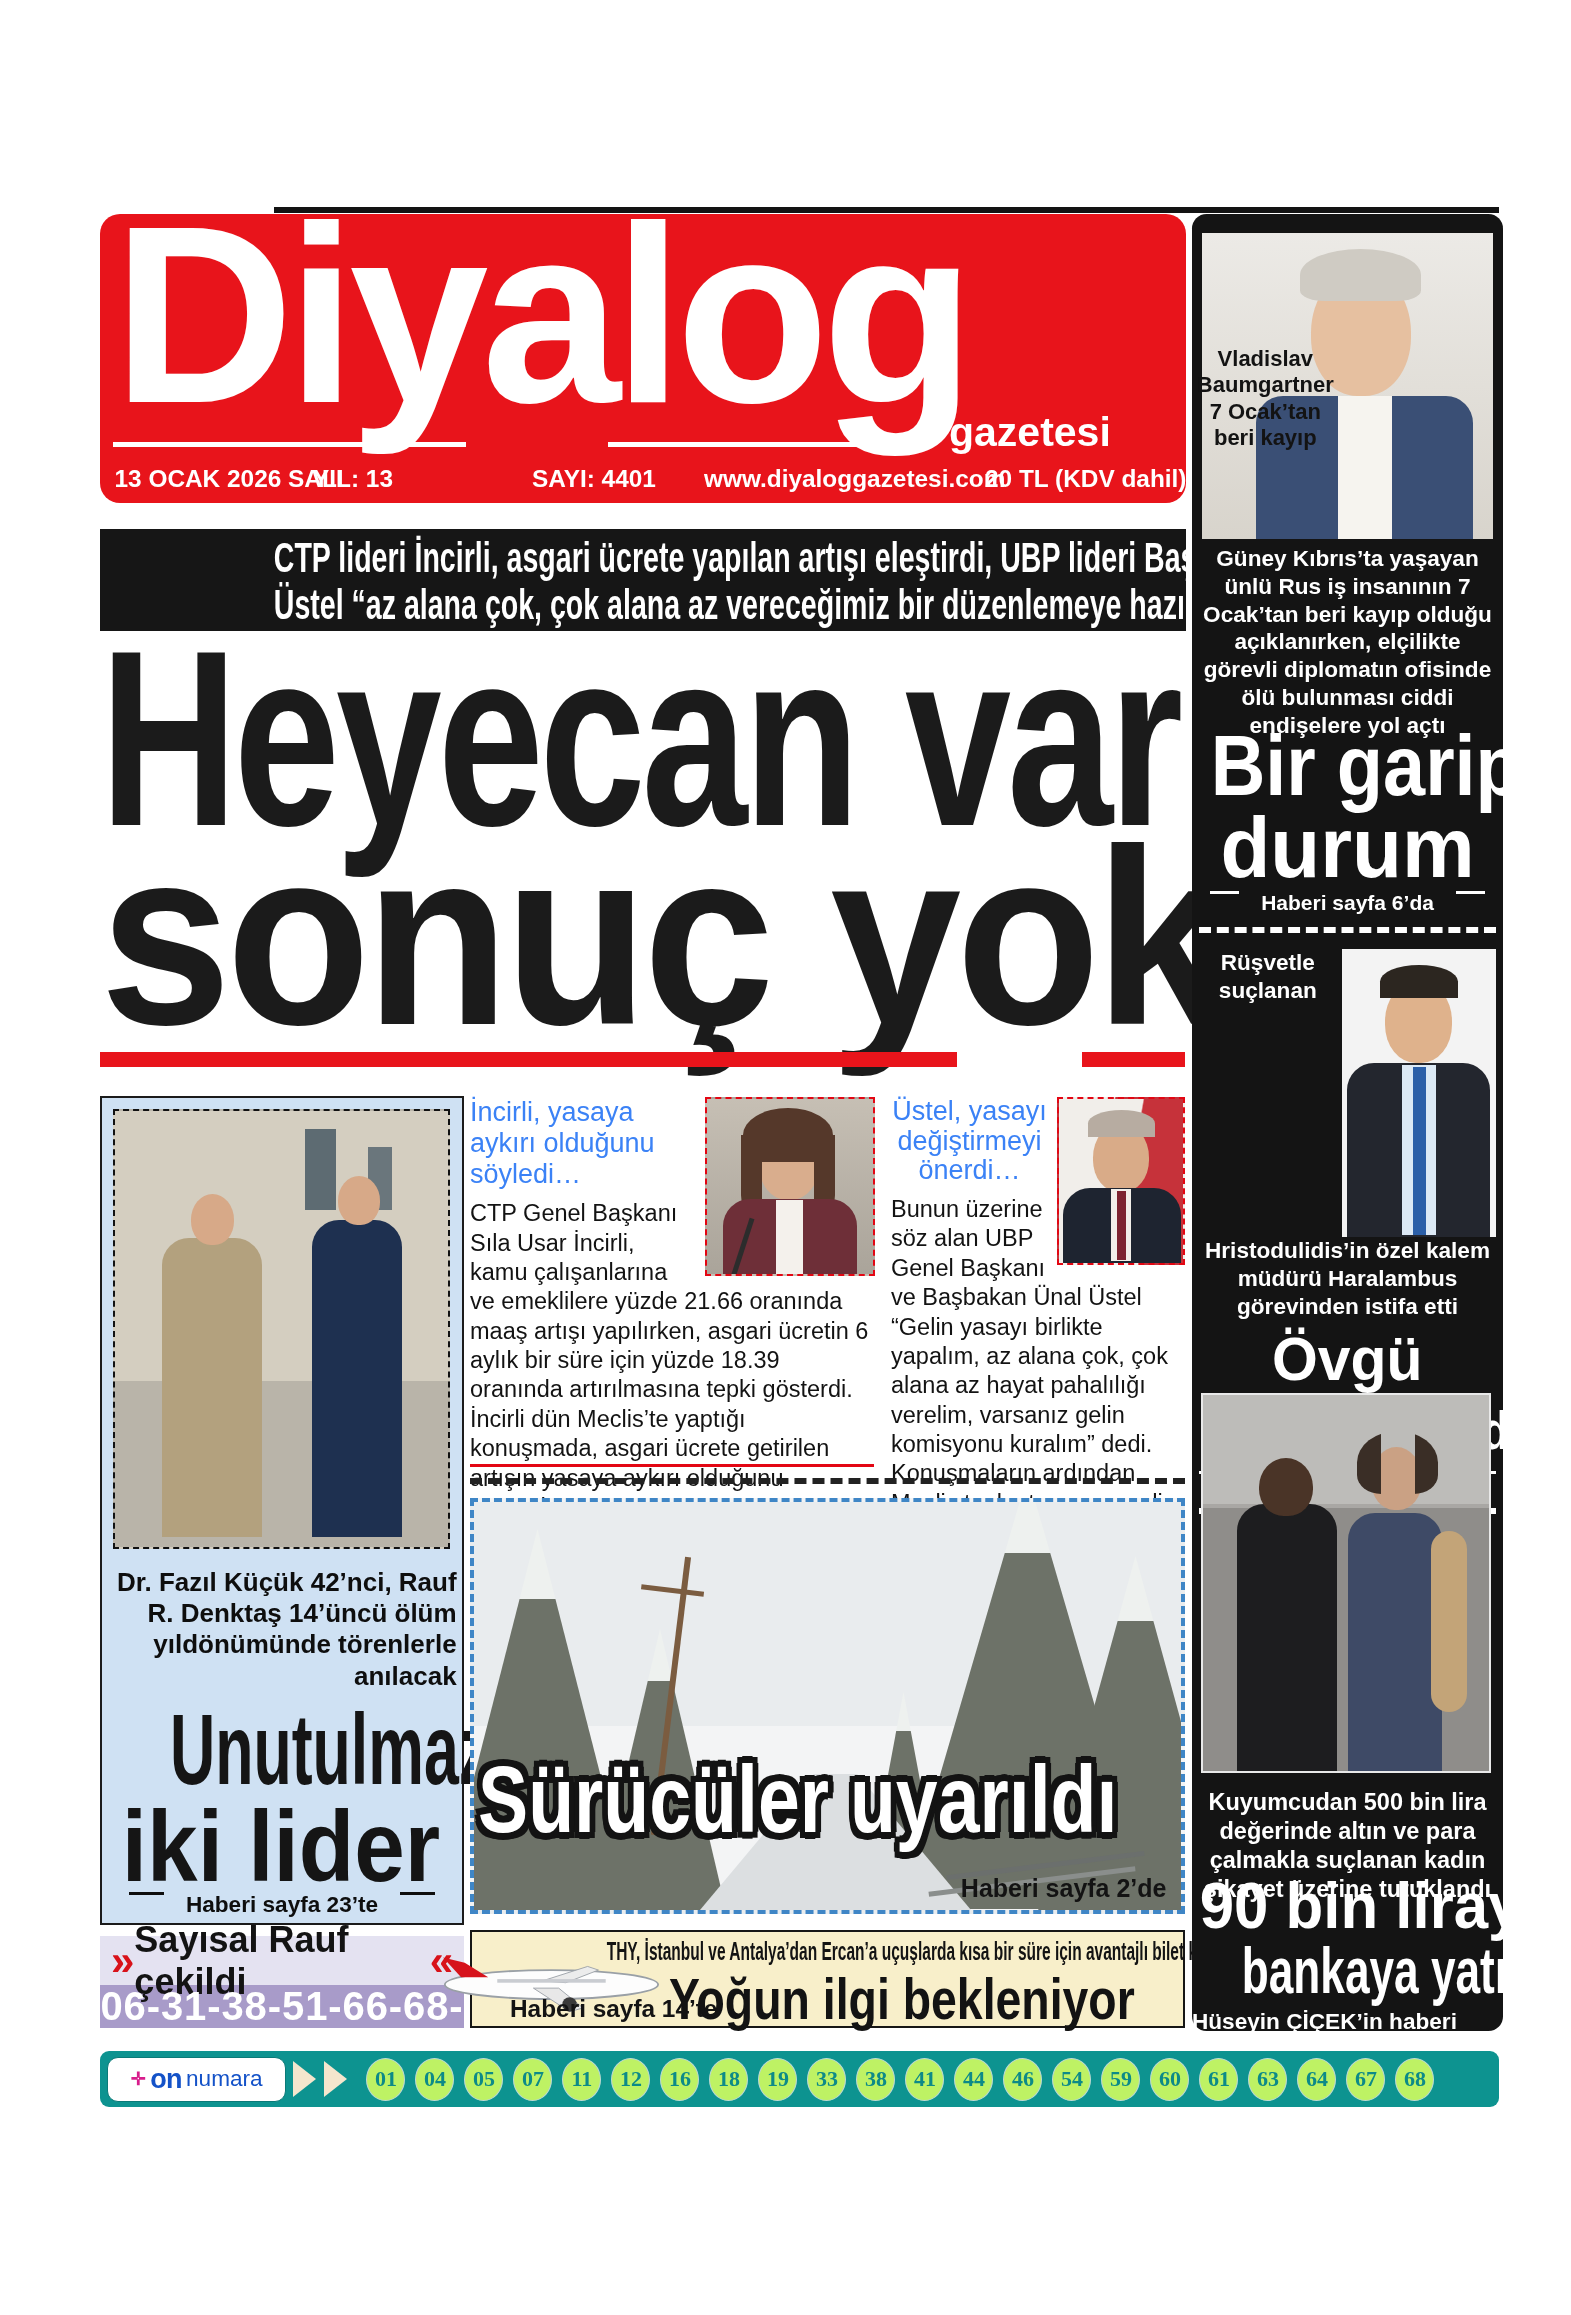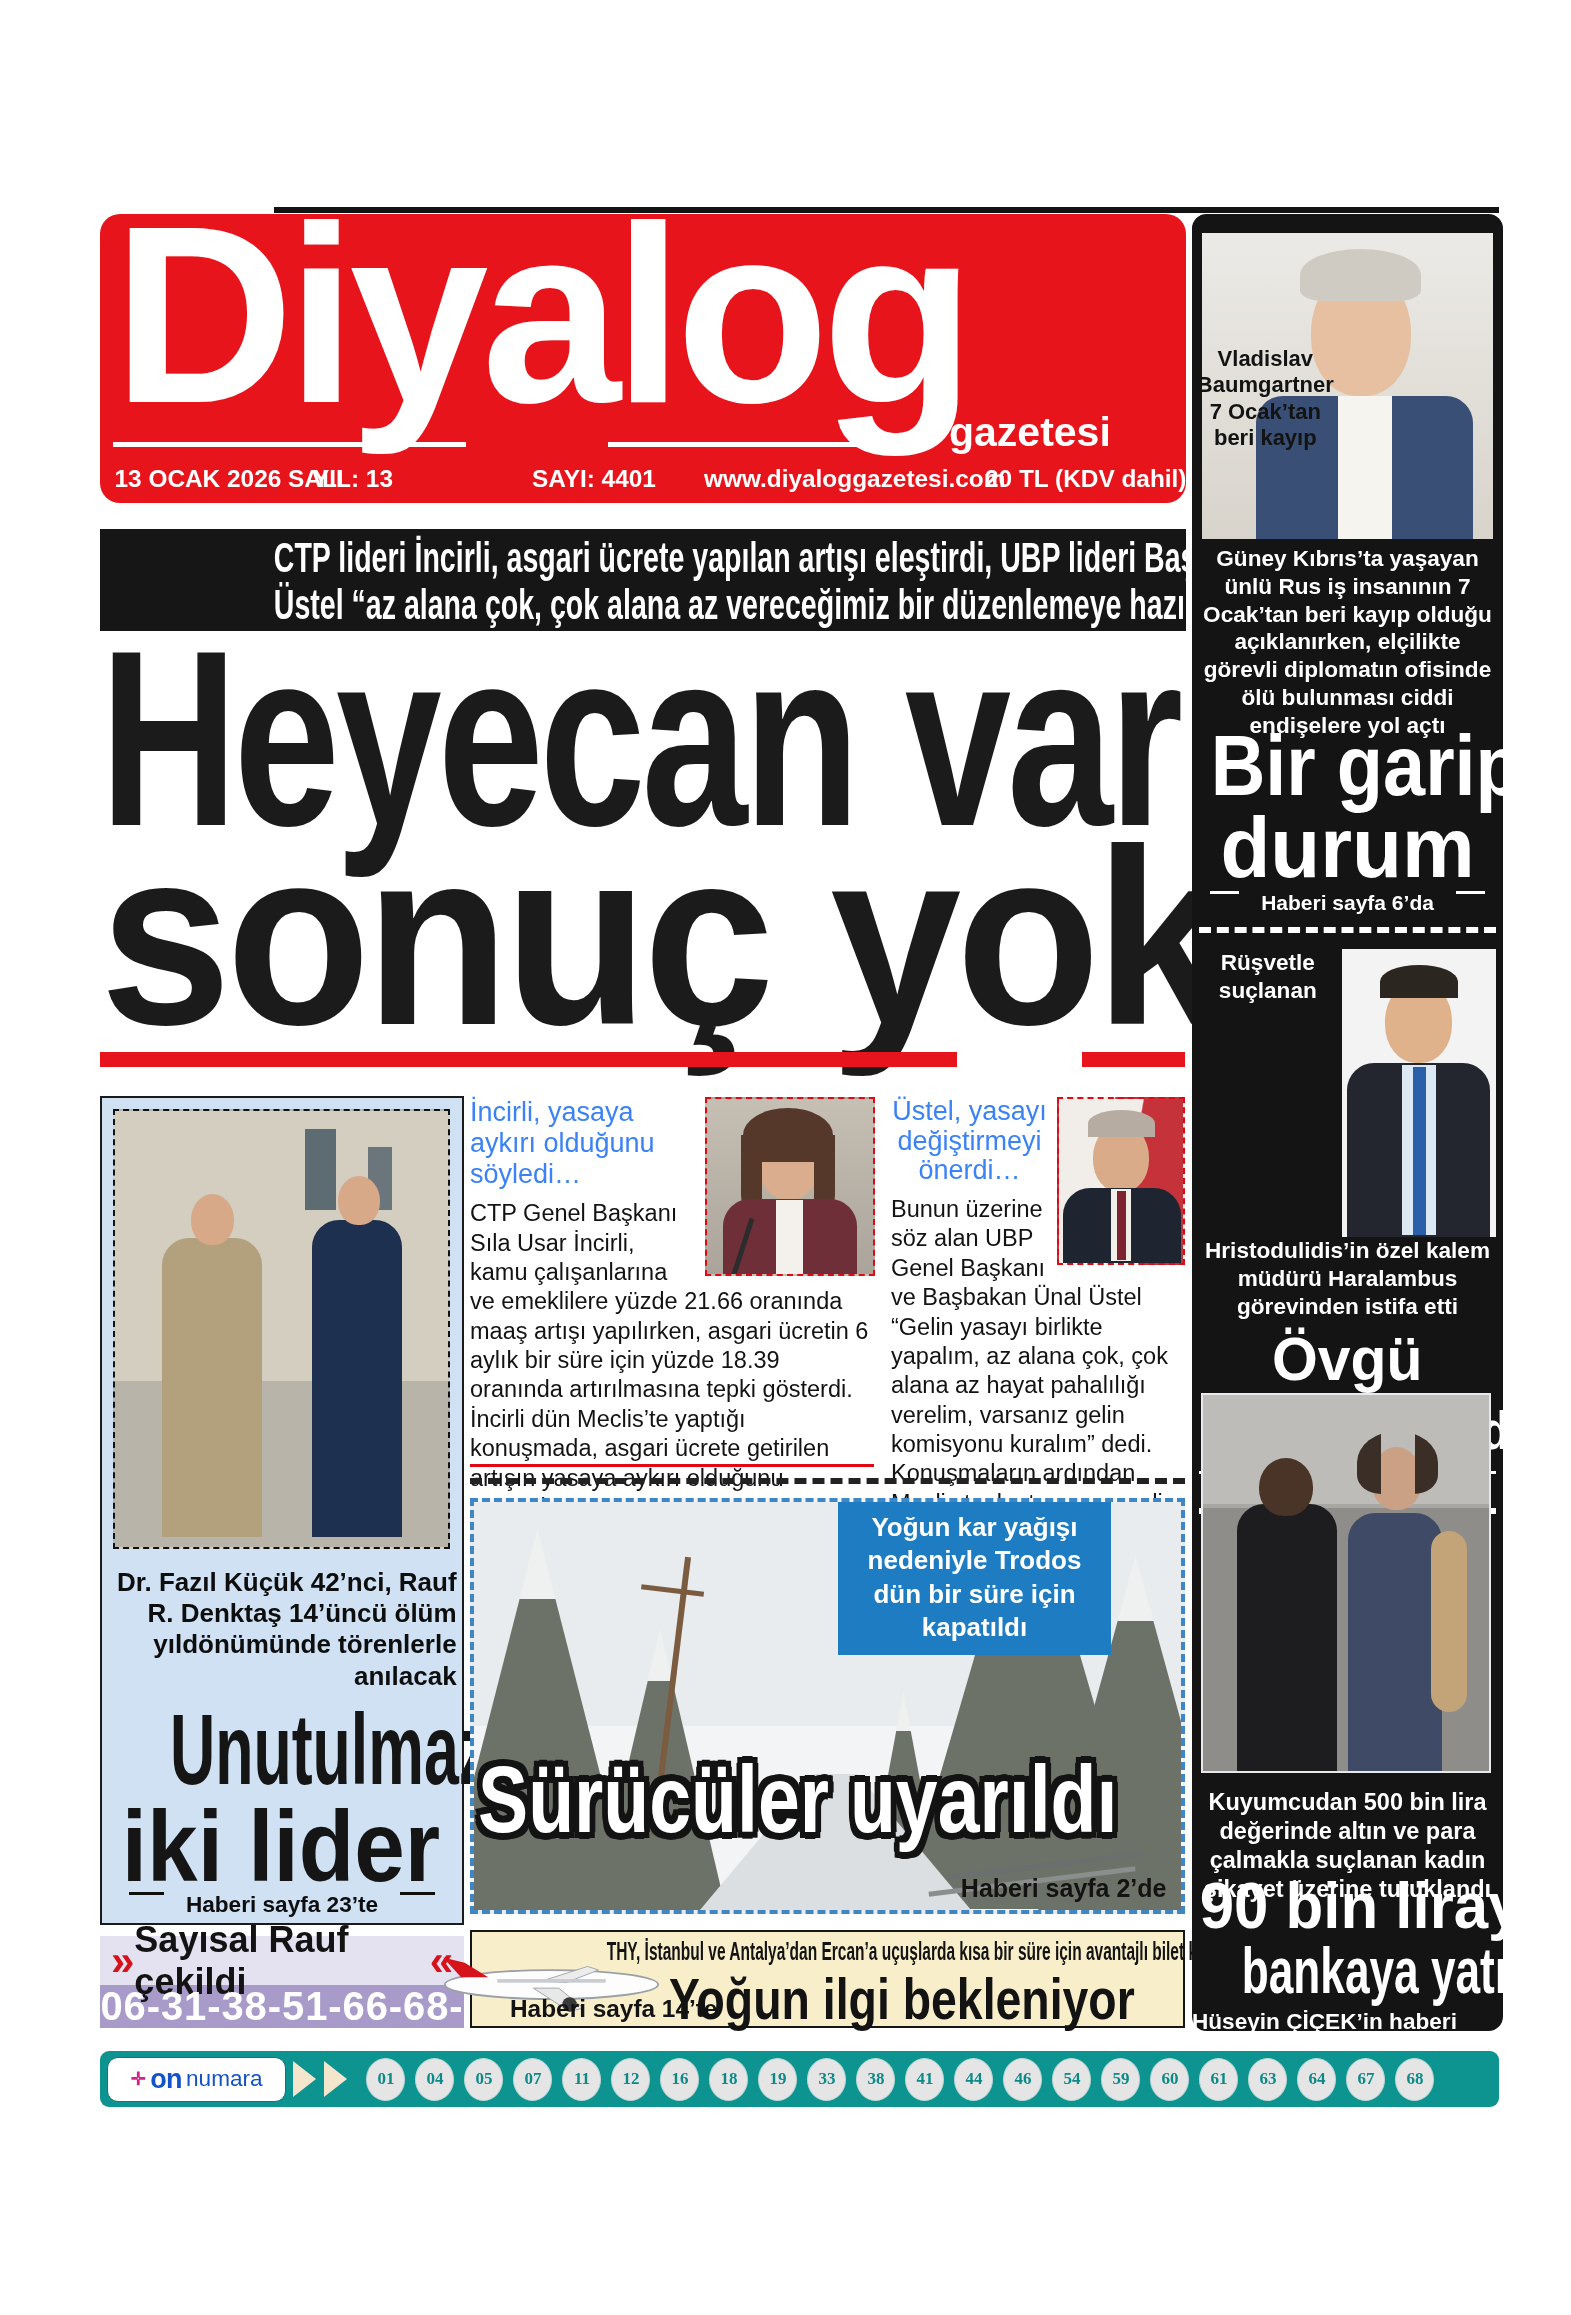--- a/index.html
+++ b/index.html
@@ -150,23 +150,23 @@
   .bottombar{left:100px;top:2051px;width:1399px;height:56px;background:#0d9390;border-radius:9px;
      display:flex;align-items:center;padding:0 7.2px;box-sizing:border-box;gap:7.2px;}
   .onpill{width:179px;height:45px;background:#fff;border-radius:11px;border:1.8px solid #0a7a78;
      display:flex;align-items:center;justify-content:center;gap:4.5px;box-sizing:border-box;flex:0 0 auto;}
   .on-icon{color:#d81d8c;font-size:18px;font-weight:bold;line-height:1;}
   .on-b{color:#1452c8;font-size:27px;font-weight:bold;letter-spacing:-0.9px;}
   .on-n{color:#1452c8;font-size:22.6px;}
   .tri{width:0;height:0;border-top:18px solid transparent;border-bottom:18px solid transparent;
      border-left:23.5px solid #f4e6cd;flex:0 0 auto;}
   .nums{display:flex;gap:10px;margin-left:12.7px;flex:0 0 auto;}
-  .ball{width:39px;height:43px;background:#e5e5e5;border-radius:50%;border:1.8px solid #bcd8d6;box-sizing:border-box;
+  .ball{width:39px;height:43px;background:#bef264;border-radius:50%;border:1.8px solid #bcd8d6;box-sizing:border-box;
      display:flex;align-items:center;justify-content:center;color:#0d8a88;
-     font-family:"Liberation Serif",serif;font-weight:bold;font-size:17px;}
+     font-family:"Liberation Serif",serif;font-weight:bold;font-size:22px;}
 </style>
 </head>
 <body>
 
 <div class="page">
 
   <div class="abs top-rule"></div>
 
   <div class="abs masthead">
     <div class="mast-rule mr1"></div>
@@ -254,21 +254,20 @@
     <div class="tree t1"></div>
     <div class="tree t2"></div>
     <div class="tree t3"></div>
     <div class="tree t4"></div>
     <div class="tree t5"></div>
     <div class="pole"></div>
     <div class="polearm"></div>
     <div class="road"></div>
     <div class="rail"></div>
     <div class="rail2"></div>
-    <div class="snow-caption">Yoğun kar yağışı nedeniyle Trodos dün bir süre için kapatıldı</div>
     <div class="snow-head">Sürücüler uyarıldı</div>
     <div class="snow-page">Haberi sayfa 2’de</div>
   </div>
 
   <div class="abs thy">
     <div class="thy-kicker">THY, İstanbul ve Antalya’dan Ercan’a uçuşlarda kısa bir süre için avantajlı bilet kampanyası başlattı</div>
     <div class="thy-plane">
       <svg viewBox="0 0 270 86" width="244" height="78">
         <ellipse cx="130" cy="48" rx="118" ry="16" fill="#fdfdfd" stroke="#9aa0a6" stroke-width="2"></ellipse>
         <path d="M30 40 L10 18 L34 24 L60 40 Z" fill="#d6121b"></path>

